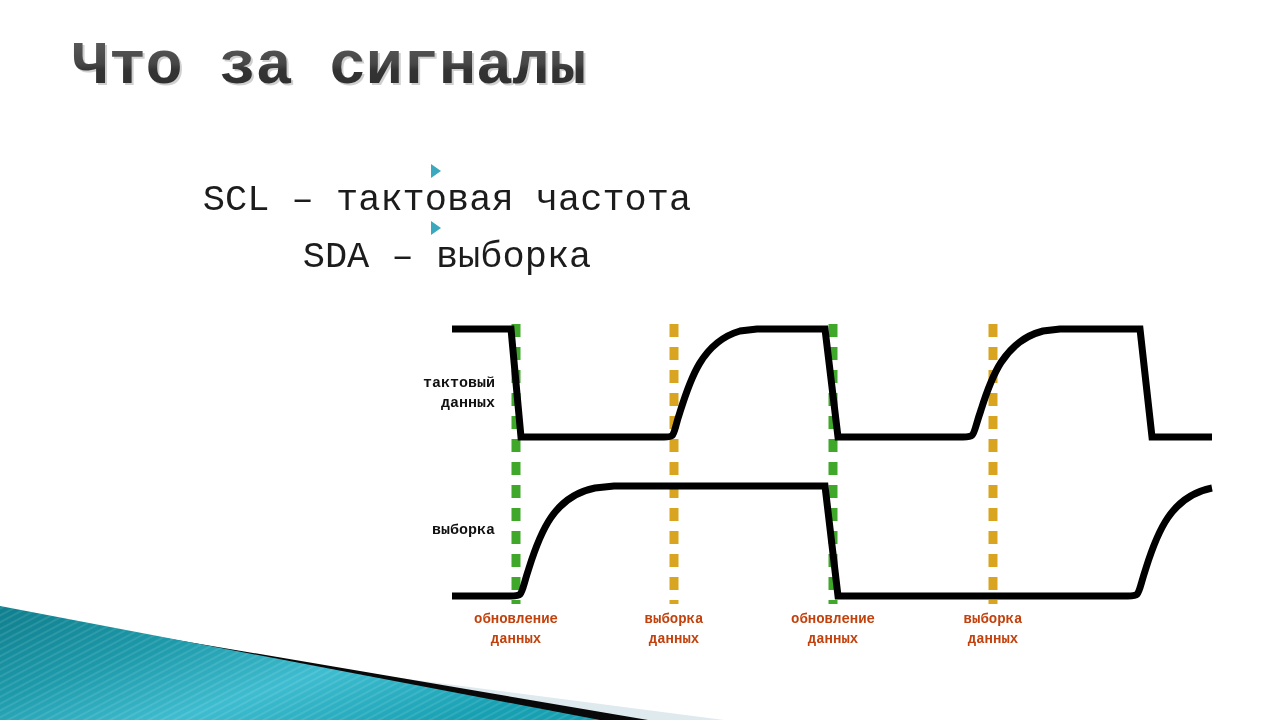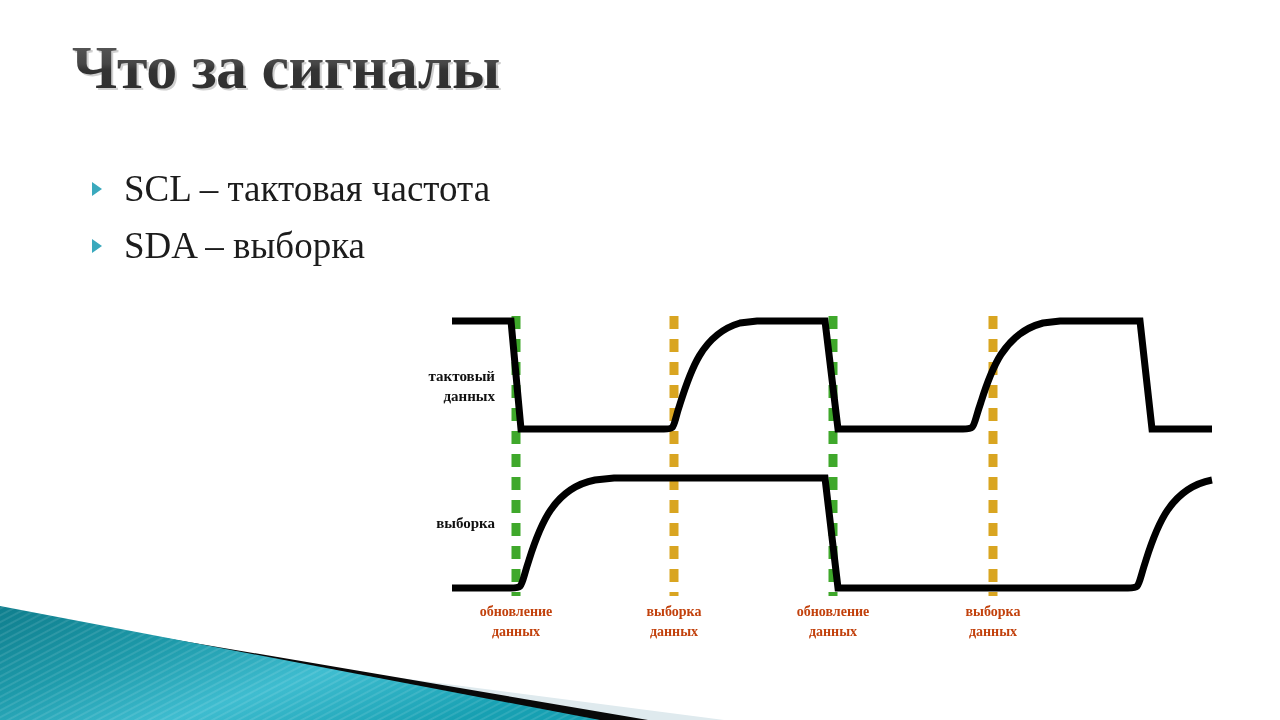--- a/index.html
+++ b/index.html
@@ -6,21 +6,21 @@
     margin: 0;
     padding: 0;
     background: #ffffff;
   }
   #slide {
     position: relative;
     width: 1280px;
     height: 720px;
     background: #ffffff;
     overflow: hidden;
-    font-family: Liberation Serif, serif;
+    font-family: Liberation Mono, monospace;
   }
 
   
   #title {
     position: absolute;
     left: 72px;
     top: 36px;
     font-size: 62px;
     font-weight: 700;
     letter-spacing: -0.5px;
@@ -50,20 +50,21 @@
   #bullets {
     position: absolute;
     left: 92px;
     top: 160px;
     width: 700px;
   }
   .bullet-row {
     display: flex;
     align-items: center;
     height: 57px;
+    flex-direction: column;
   }
   .bullet-mark {
     width: 22px;
     flex: 0 0 22px;
     display: flex;
     align-items: center;
     justify-content: flex-start;
   }
   .bullet-mark .tri {
     width: 0;
@@ -78,21 +79,21 @@
     color: #1c1c1c;
     line-height: 1;
     white-space: nowrap;
     padding-left: 10px;
   }
 
   
   #diagram {
     position: absolute;
     left: 0;
-    top: 4px;
+    top: 12px;
     width: 1280px;
     height: 694px;
     pointer-events: none;
   }
   .wave-label {
     position: absolute;
     text-align: right;
     font-size: 15px;
     font-weight: 600;
     color: #111111;

